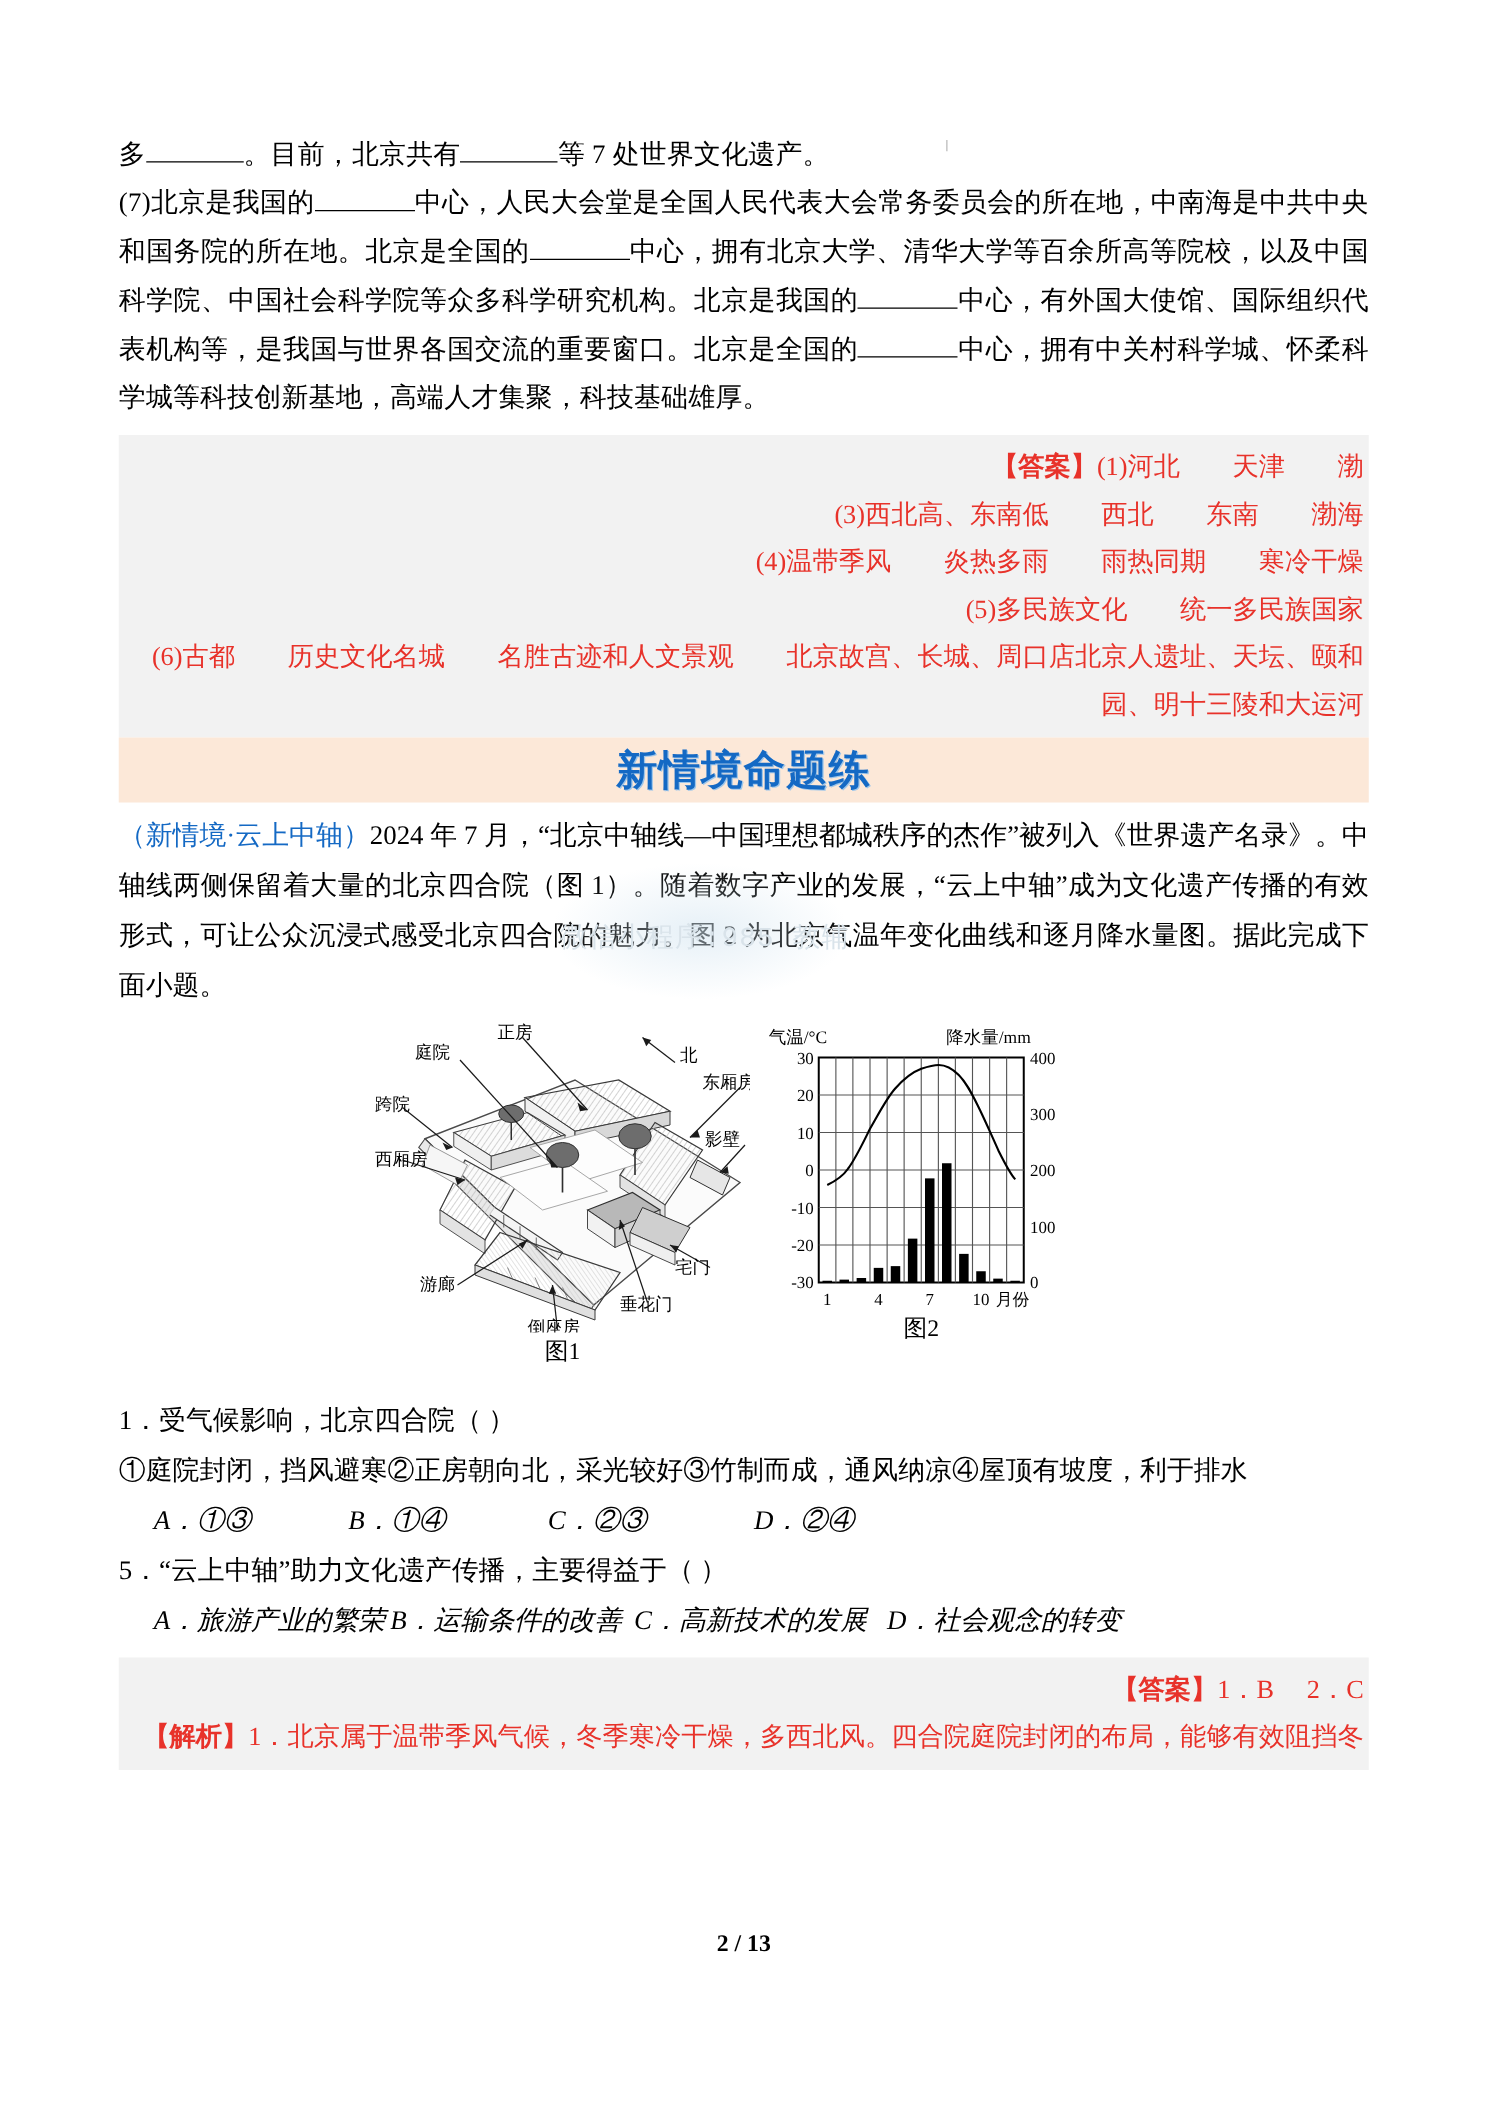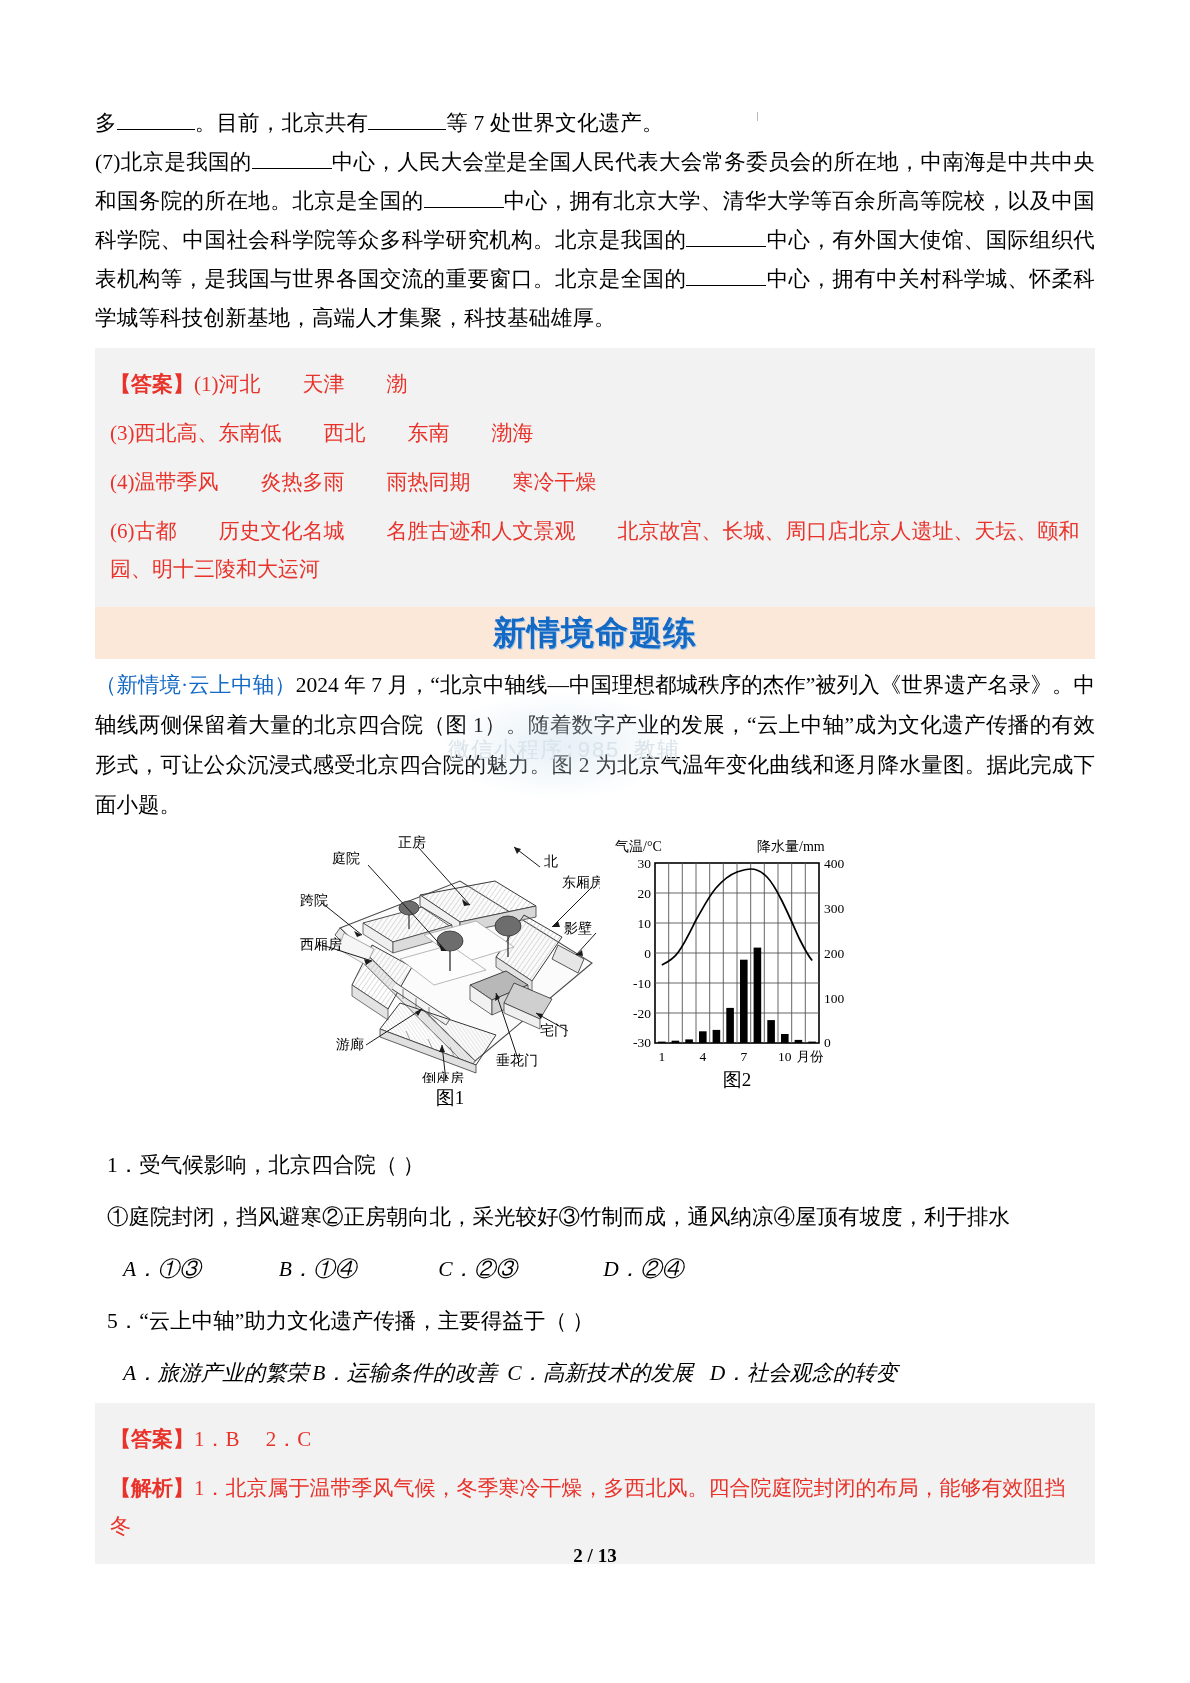--- a/index.html
+++ b/index.html
@@ -49,23 +49,24 @@
   .answer-block {
     background: #f2f2f2;
     color: #e8322a;
     padding: 6px 4px 8px 4px;
     margin-top: 10px;
     box-sizing: border-box;
   }
   .answer-block .aline {
     font-size: 21px;
     line-height: 38px;
-    margin: 11px;
+    margin: 0;
     white-space: pre-wrap;
     color: #e8322a;
+    text-align: right;
   }
   .bracket-label { font-weight: bold; }
 
   
   .banner {
     background: #fce8d8;
     height: 52px;
     display: flex;
     align-items: center;
     justify-content: center;
@@ -140,21 +141,21 @@
   .fig-label {
     font-size: 14px;
     font-family: "Liberation Serif", serif;
     fill: #000;
   }
 
   
   .q {
     font-size: 21.5px;
     line-height: 40px;
-    margin: 12px;
+    margin: 0;
   }
   .opts {
     font-size: 21.5px;
     line-height: 40px;
     margin: 0;
     padding-left: 28px;
     font-style: italic;
   }
   .opt-sp { display: inline-block; }
 
@@ -187,20 +188,21 @@
   <div class="content">
 
     <p class="para"><span>多</span><span class="blank b78"></span><span>。目前，北京共有</span><span class="blank b78"></span><span>等 7 处世界文化遗产。</span></p>
 
     <p class="para"><span>(7)北京是我国的</span><span class="blank b80"></span><span>中心，人民大会堂是全国人民代表大会常务委员会的所在地，中南海是中共中央和国务院的所在地。北京是全国的</span><span class="blank b80"></span><span>中心，拥有北京大学、清华大学等百余所高等院校，以及中国科学院、中国社会科学院等众多科学研究机构。北京是我国的</span><span class="blank b80"></span><span>中心，有外国大使馆、国际组织代表机构等，是我国与世界各国交流的重要窗口。北京是全国的</span><span class="blank b80"></span><span>中心，拥有中关村科学城、怀柔科学城等科技创新基地，高端人才集聚，科技基础雄厚。</span></p>
 
     <div class="answer-block">
       <p class="aline"><span class="bracket-label">【答案】</span><span>(1)河北        天津        渤</span></p>
       <p class="aline">(3)西北高、东南低        西北        东南        渤海</p>
       <p class="aline">(4)温带季风        炎热多雨        雨热同期        寒冷干燥</p>
+      <p class="aline">(5)多民族文化        统一多民族国家</p>
       <p class="aline">(6)古都        历史文化名城        名胜古迹和人文景观        北京故宫、长城、周口店北京人遗址、天坛、颐和园、明十三陵和大运河</p>
     </div>
 
     <div class="banner">
       <span class="banner-title">新情境命题练</span>
     </div>
 
     <p class="scenario"><span class="scen-tag">（新情境·云上中轴）</span><span>2024 年 7 月，“北京中轴线—中国理想都城秩序的杰作”被列入《世界遗产名录》。中轴线两侧保留着大量的北京四合院（图 1）。随着数字产业的发展，“云上中轴”成为文化遗产传播的有效形式，可让公众沉浸式感受北京四合院的魅力。图 2 为北京气温年变化曲线和逐月降水量图。据此完成下面小题。</span></p>
 
     <div class="figs">

